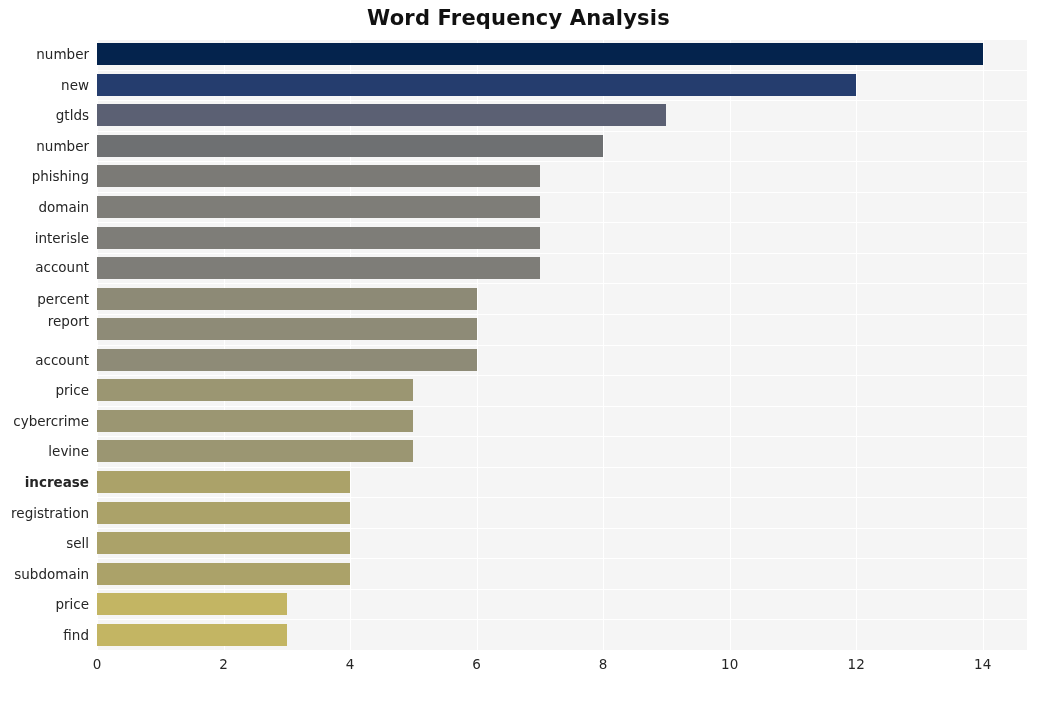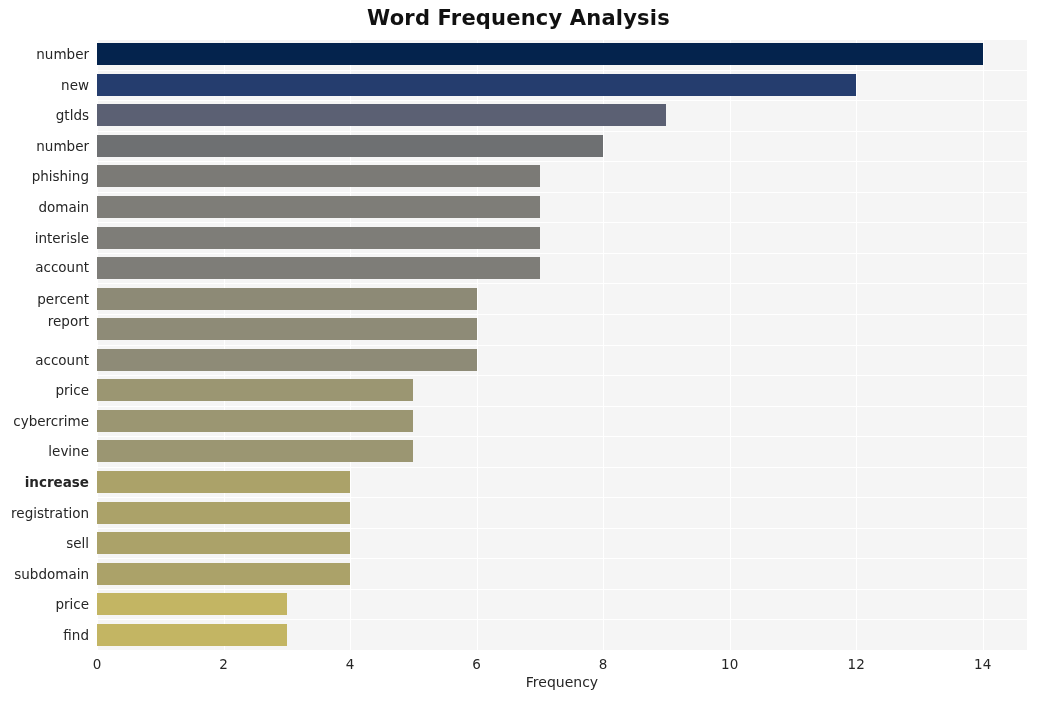--- a/index.html
+++ b/index.html
@@ -196,15 +196,14 @@
       <div class="xtick-label" style="left: 0px;">0</div>
       <div class="xtick-label" style="left: 126.531px;">2</div>
       <div class="xtick-label" style="left: 253.061px;">4</div>
       <div class="xtick-label" style="left: 379.592px;">6</div>
       <div class="xtick-label" style="left: 506.122px;">8</div>
       <div class="xtick-label" style="left: 632.653px;">10</div>
       <div class="xtick-label" style="left: 759.184px;">12</div>
       <div class="xtick-label" style="left: 885.714px;">14</div>
     </div>
 
-  <div id="xaxis-title">Frequency</div>
 
 </div>
 
 </body></html>

